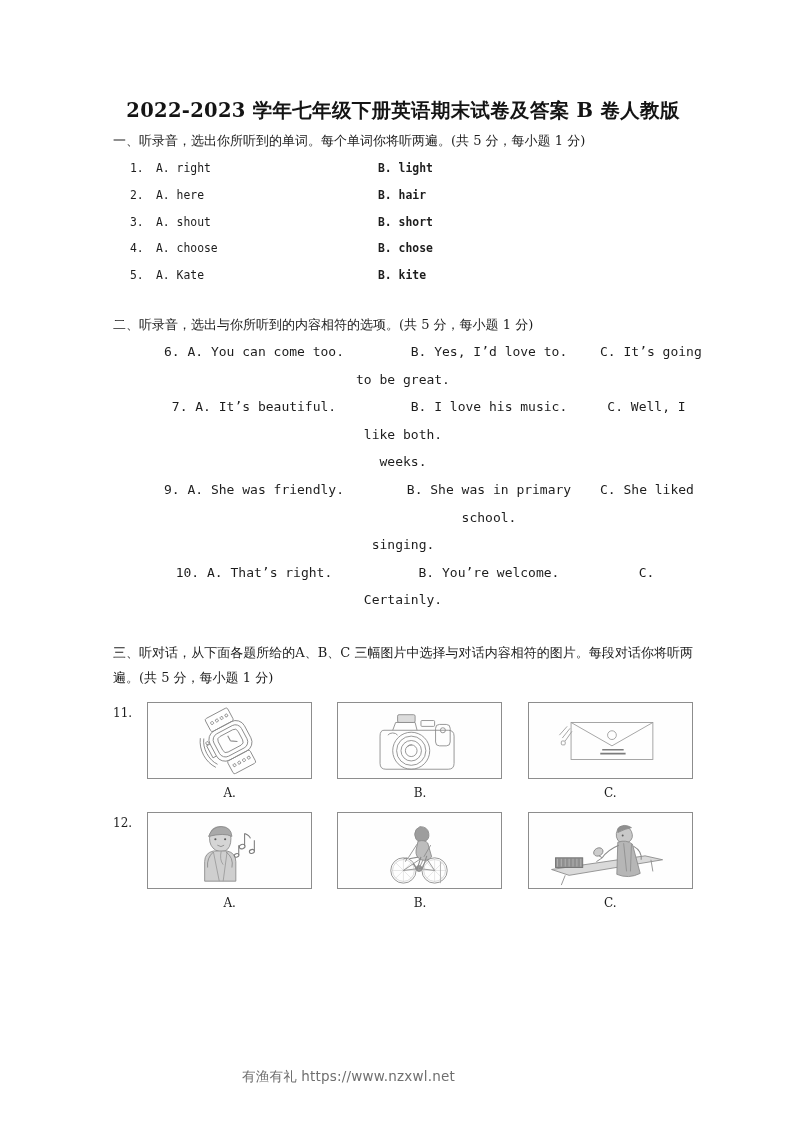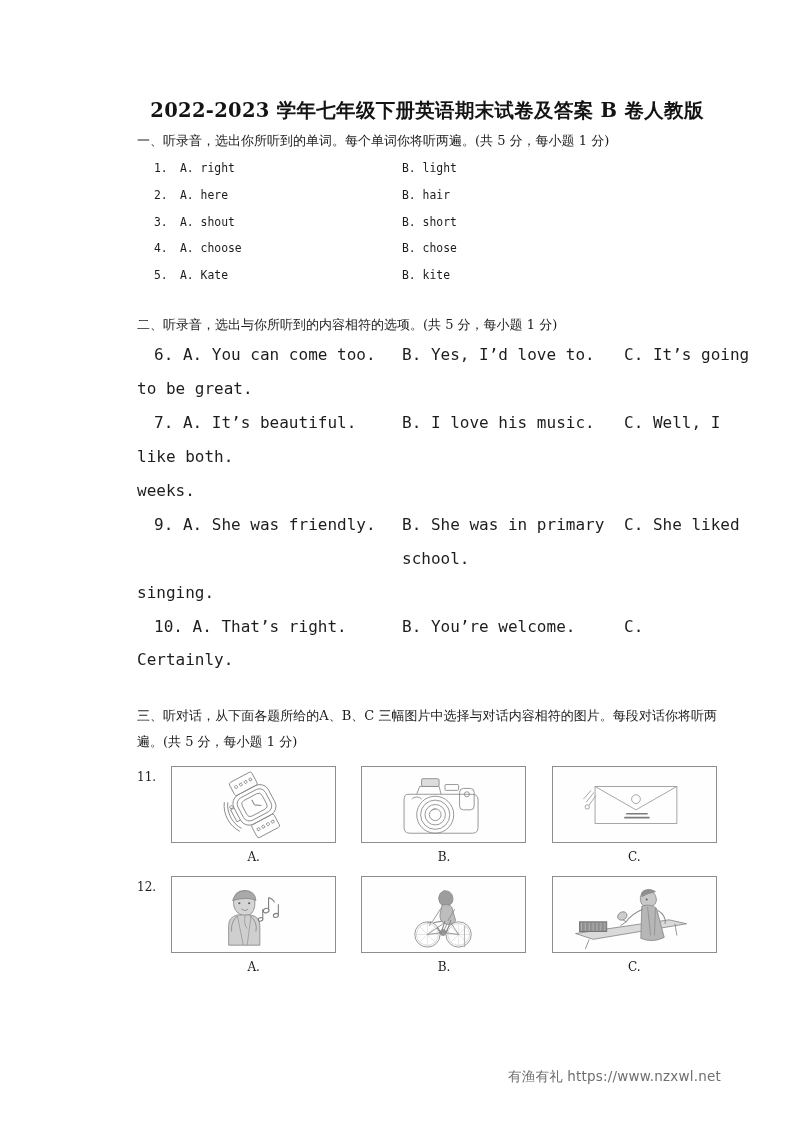--- a/index.html
+++ b/index.html
@@ -13,21 +13,20 @@
     position: relative;
     font-family: "Liberation Serif", serif;
     color: #1a1a1a;
     overflow: hidden;
   }
   .page {
     position: absolute;
     left: 0; top: 0;
     width: 697px;
     height: 1122px;
-    margin-left: 24px;
   }
   .content {
     position: absolute;
     left: 113px;
     top: 98px;
     width: 580px;
   }
 
   
   .doc-title {
@@ -79,35 +78,37 @@
   .word-row .num {
     width: 26px;
     flex: 0 0 26px;
   }
   .word-row .opt-a {
     width: 222px;
     flex: 0 0 222px;
   }
   .word-row .opt-b {
     flex: 1 1 auto;
+    font-weight: bold;
   }
 
   
   .sent-list {
     margin: 3px 0 0 0;
     padding: 0;
     list-style: none;
   }
   .sent-item {
     font-family: "DejaVu Sans Mono", "Liberation Mono", monospace;
-    font-size: 16px;
+    font-size: 13px;
     color: #1d1d1d;
     line-height: 2.12;
     position: relative;
     margin: 0;
+    text-align: center;
   }
   .sent-line {
     display: flex;
     padding-left: 17px;
   }
   .sent-line .s-a {
     width: 248px;
     flex: 0 0 248px;
   }
   .sent-line .s-b {
@@ -166,21 +167,21 @@
     color: #1d1d1d;
     margin-top: 7px;
   }
 
   
   .footer-mark {
     position: absolute;
     left: 0;
     right: 0;
     top: 1068px;
-    text-align: right;
+    text-align: center;
     font-family: "DejaVu Sans", "Liberation Sans", sans-serif;
     font-size: 13.5px;
     color: #6f6f6f;
     letter-spacing: 0.2px;
   }
 </style>
 </head>
 <body>
 
 <div class="page">

